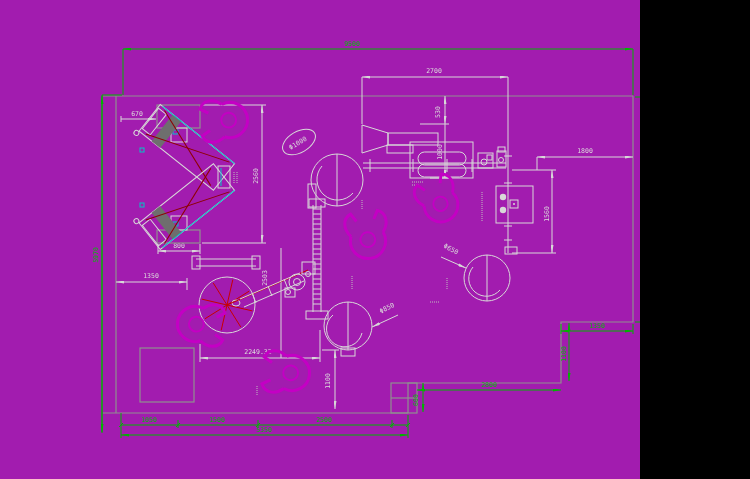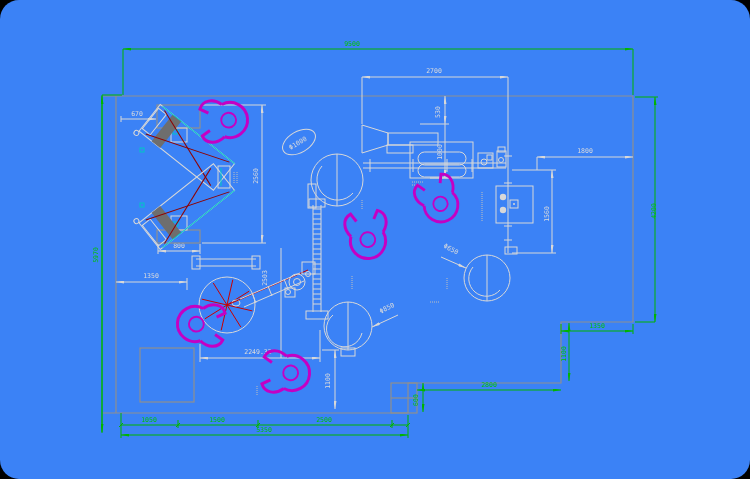--- a/index.html
+++ b/index.html
@@ -1,16 +1,16 @@
 <!DOCTYPE html>
 <html><head>
 <meta charset="utf-8">
 <style>
   html,body{margin:0;padding:0;background:#000;}
-  .canvas{position:relative;width:750px;height:479px;background:#3b82f6;overflow:hidden;border-radius:19px;}
+  .canvas{position:relative;width:640px;height:479px;background:#a21caf;overflow:hidden;}
   svg{display:block;}
   text{font-family:"DejaVu Sans Mono",monospace;}
   .dg{fill:#00C400;font-size:6.5px;text-anchor:middle;}
   .dw{fill:#DCDCDC;font-size:6.5px;text-anchor:middle;}
   .lw{stroke:#D8D8D8;stroke-width:1;fill:none;}
   .lg{stroke:#00B400;stroke-width:1;fill:none;}
   .wall{stroke:#8F8F8F;stroke-width:1.2;fill:none;}
   .red{stroke:#8F0000;stroke-width:1;fill:none;}
   .red2{stroke:#C80000;stroke-width:1;fill:none;}
   .cy{stroke:#00C6C6;stroke-width:1;fill:none;}

